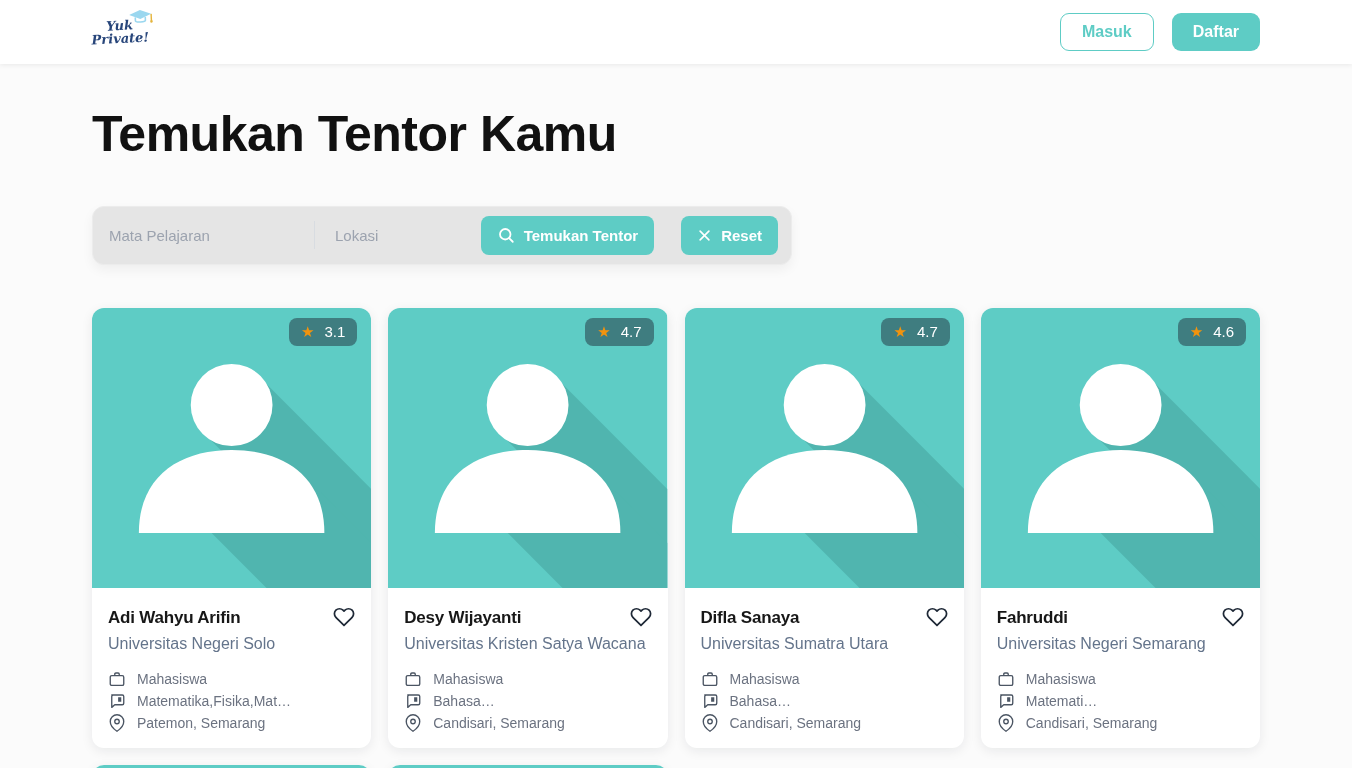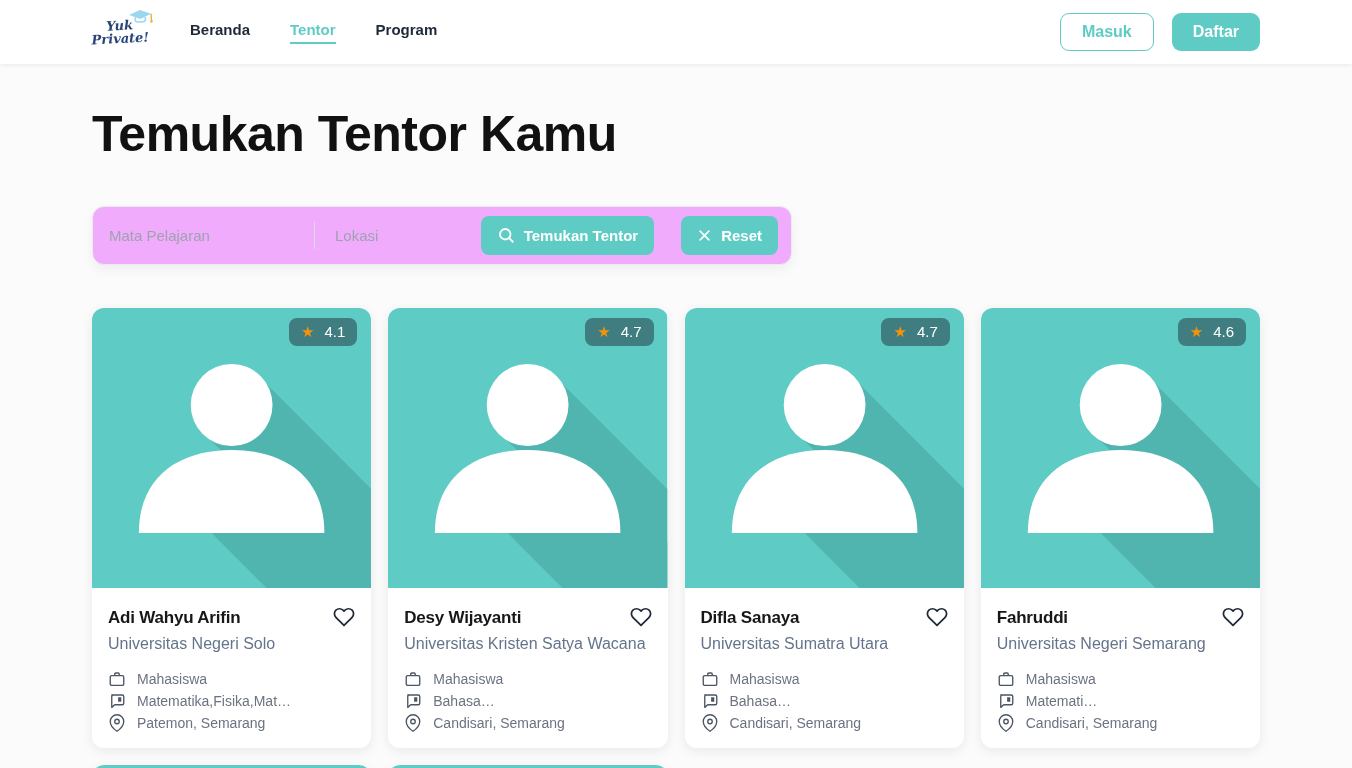--- a/index.html
+++ b/index.html
@@ -35,21 +35,21 @@
   .btn{font-size:16px;font-weight:600;border-radius:9px;cursor:pointer;
        padding:9px 21px;border:none;font-family:inherit;text-align:right;}
   .btn-outline{background:#fff;color:var(--teal);border:1.5px solid var(--teal);}
   .btn-fill{background:var(--teal);color:#fff;}
 
   
   .main{padding:0 92px;}
   h1{font-size:50px;font-weight:700;letter-spacing:-.5px;line-height:1.05;
      margin-top:44px;color:#111;}
 
-  .searchbar{margin-top:45px;width:700px;height:59px;background:#f0abfc;
+  .searchbar{margin-top:45px;width:700px;height:59px;background:#e5e5e5;
              border:1px solid #ECECEC;border-radius:12px;display:flex;align-items:center;
              padding:0 13px 0 16px;box-shadow:0 5px 12px rgba(0,0,0,.05);}
   .searchbar input{border:none;outline:none;font-size:15px;font-family:inherit;
                    color:#374151;background:transparent;}
   .searchbar input::placeholder{color:#9CA3AF;}
   .in-subject{width:205px;}
   .in-location{width:140px;margin-left:20px;}
   .divider{width:1px;height:28px;background:#D8DCE1;}
   .sbtn{display:flex;align-items:center;gap:9px;background:var(--teal);color:#fff;
         border:none;border-radius:8px;height:39px;padding:0 16px;font-size:15px;
@@ -85,25 +85,20 @@
   <div class="logo">
     <svg width="24" height="16" viewBox="0 0 24 16">
       <polygon points="11,0 22,4.5 11,9 0,4.5" fill="#9AD7EF"></polygon>
       <path d="M6,7.2 v3.4 c0,2 10,2 10,0 V7.2" fill="none" stroke="#9AD7EF" stroke-width="1.6"></path>
       <line x1="22" y1="4.5" x2="22" y2="11" stroke="#E4B43C" stroke-width="1.4"></line>
       <circle cx="22" cy="12" r="1.3" fill="#E4B43C"></circle>
     </svg>
     <span class="l1">Yuk</span>
     <span class="l2">Private!</span>
   </div>
-  <nav class="nav">
-    <a>Beranda</a>
-    <a class="active">Tentor</a>
-    <a>Program</a>
-  </nav>
   <div class="auth">
     <button class="btn btn-outline">Masuk</button>
     <button class="btn btn-fill">Daftar</button>
   </div>
 </header>
 
 <main class="main">
   <h1>Temukan Tentor Kamu</h1>
 
   <div class="searchbar">
@@ -131,21 +126,21 @@
     <div class="avatar">
       <svg viewBox="0 0 280 280" preserveAspectRatio="none">
         <rect x="0" y="0" width="280" height="280" fill="#5ECCC5"></rect>
         <path d="M168 69 L280 181 L280 280 L267 280 L112 125 Z" fill="#50B5AF"></path>
         <path d="M75 180 L175 280 L280 280 L280 235 L230 185 Q150 135 75 180 Z" fill="#50B5AF"></path>
         <circle cx="140" cy="97" r="41" fill="#fff"></circle>
         <path d="M47 225 C47 168 88 142 140 142 C192 142 233 168 233 225 Z" fill="#fff"></path>
       </svg>
       <div class="badge">
         <span class="star">★</span>
-        <span class="val">4.1</span>
+        <span class="val">3.1</span>
       </div>
     </div>
     <div class="info">
       <div class="name-row">
         <h3 class="name">Adi Wahyu Arifin</h3>
         <button class="fav">
           <svg width="22" height="22" viewBox="0 0 24 24">
             <path d="M20.84 4.61a5.5 5.5 0 0 0-7.78 0L12 5.67l-1.06-1.06a5.5 5.5 0 0 0-7.78 7.78l1.06 1.06L12 21.23l7.78-7.78 1.06-1.06a5.5 5.5 0 0 0 0-7.78z" fill="none" stroke="currentColor" stroke-width="1.9" stroke-linejoin="round"></path>
           </svg>
         </button>

